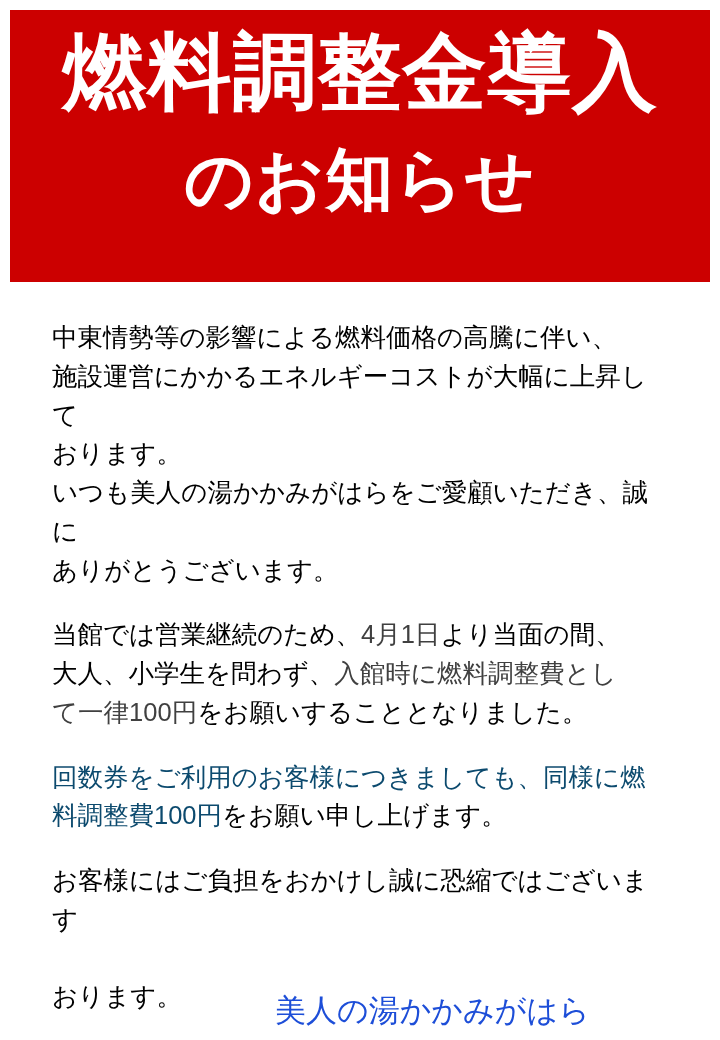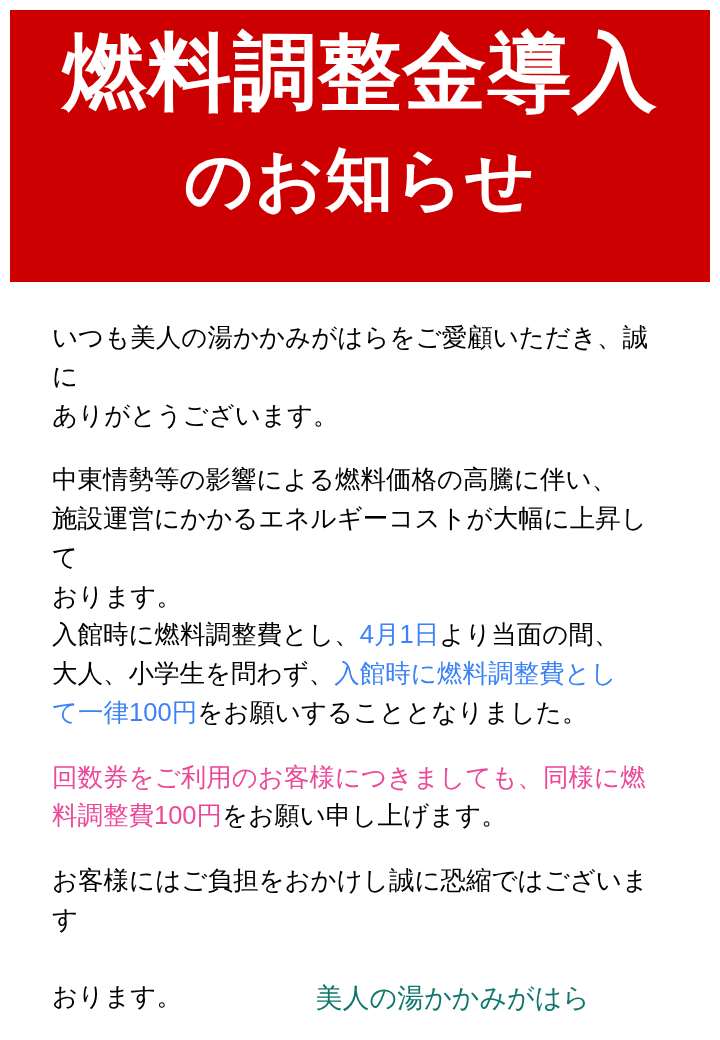--- a/index.html
+++ b/index.html
@@ -65,59 +65,59 @@
     letter-spacing: 0px;
     font-weight: normal;
   }
   .para:last-child {
     margin-bottom: 4px;
   }
   .para-tight {
     margin-bottom: 0;
   }
   .red {
-    color: #3b82f6;
+    color: #404040;
   }
   .red-block {
-    color: #ec4899;
+    color: #0c4a6e;
   }
   .signature {
     position: absolute;
     right: 30px;
-    bottom: 24px;
-    font-size: 27px;
-    color: #0f766e;
+    bottom: 8px;
+    font-size: 31px;
+    color: #1d4ed8;
     letter-spacing: 0px;
   }
 </style>
 </head>
 <body>
 
 <div class="poster">
 
   <div class="header">
     <div class="header-line1">燃料調整金導入</div>
     <div class="header-line2">のお知らせ</div>
   </div>
 
   <div class="body-area">
 
-    <p class="para">
-      <span>いつも美人の湯かかみがはらをご愛顧いただき、誠に</span><br>
-      <span>ありがとうございます。</span>
-    </p>
-
     <p class="para para-tight">
       <span>中東情勢等の影響による燃料価格の高騰に伴い、</span><br>
       <span>施設運営にかかるエネルギーコストが大幅に上昇して</span><br>
       <span>おります。</span>
     </p>
 
     <p class="para">
-      <span>入館時に燃料調整費とし、</span><span class="red">4月1日</span><span>より当面の間、</span><br>
+      <span>いつも美人の湯かかみがはらをご愛顧いただき、誠に</span><br>
+      <span>ありがとうございます。</span>
+    </p>
+
+    <p class="para">
+      <span>当館では営業継続のため、</span><span class="red">4月1日</span><span>より当面の間、</span><br>
       <span>大人、小学生を問わず、</span><span class="red">入館時に燃料調整費とし</span><br>
       <span class="red">て一律100円</span><span>をお願いすることとなりました。</span>
     </p>
 
     <p class="para">
       <span class="red-block">回数券をご利用のお客様につきましても、同様に燃</span><br>
       <span class="red-block">料調整費100円</span><span>をお願い申し上げます。</span>
     </p>
 
     <p class="para">

